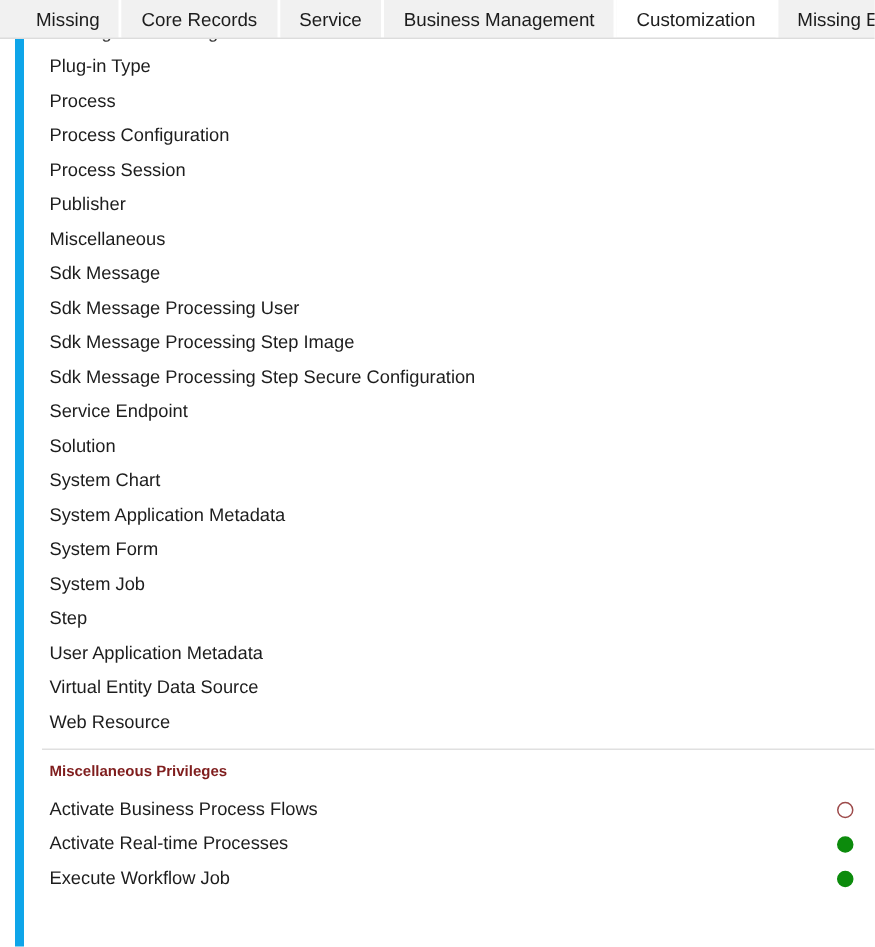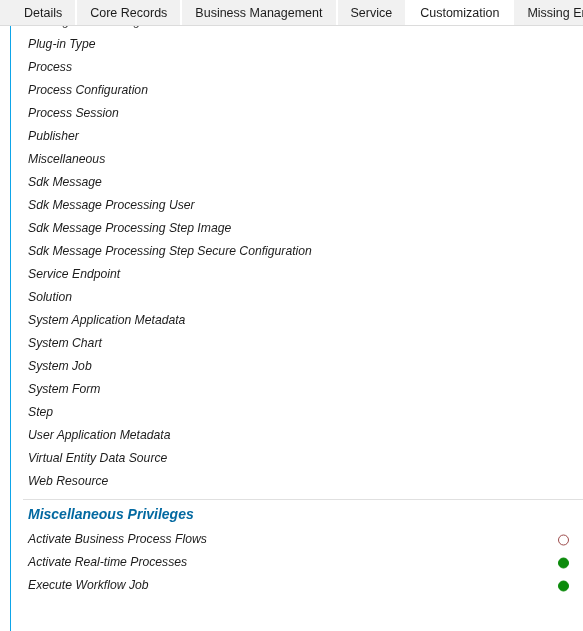--- a/index.html
+++ b/index.html
@@ -52,24 +52,23 @@
   }
 
   
   .content {
     position: absolute;
     top: 26px;
     left: 10px;
     width: 573px;
     height: 605px;
     background: #ffffff;
-    border-left: 1px solid #0ea5e9;
-    box-sizing: border-box;
-    overflow: hidden;
-    font-style: italic;
+    border-left: 6px solid #0ea5e9;
+    box-sizing: border-box;
+    overflow: hidden;
   }
 
   
   .clipped-row {
     position: relative;
     height: 7px;
     overflow: hidden;
   }
   .clipped-row .row-label {
     position: absolute;
@@ -99,23 +98,23 @@
     margin: 6px 0 0 12px;
     width: 561px;
   }
 
   .section-header {
     height: 28px;
     display: flex;
     align-items: center;
   }
   .section-header .section-title {
-    font-size: 14px;
+    font-size: 10px;
     font-weight: bold;
-    color: #0369a1;
+    color: #7f1d1d;
     padding-left: 17px;
     white-space: nowrap;
   }
 
   .priv-row {
     position: relative;
     height: 23px;
     display: flex;
     align-items: center;
   }
@@ -136,30 +135,30 @@
   .priv-indicator.global {
     background: #0c8b0c;
     border: 1.4px solid #0c8b0c;
   }
 </style>
 </head>
 <body>
 
 <div class="tabstrip" id="tabstrip">
     <div class="tab">
-      <span>Details</span>
+      <span>Missing</span>
     </div>
     <div class="tab">
       <span>Core Records</span>
     </div>
     <div class="tab">
+      <span>Service</span>
+    </div>
+    <div class="tab">
       <span>Business Management</span>
-    </div>
-    <div class="tab">
-      <span>Service</span>
     </div>
     <div class="tab active">
       <span>Customization</span>
     </div>
     <div class="tab">
       <span>Missing Entities</span>
     </div>
   </div>
 
 <div class="content">
@@ -199,30 +198,30 @@
       <div class="row">
         <span class="row-label">Sdk Message Processing Step Secure Configuration</span>
       </div>
       <div class="row">
         <span class="row-label">Service Endpoint</span>
       </div>
       <div class="row">
         <span class="row-label">Solution</span>
       </div>
       <div class="row">
+        <span class="row-label">System Chart</span>
+      </div>
+      <div class="row">
         <span class="row-label">System Application Metadata</span>
       </div>
       <div class="row">
-        <span class="row-label">System Chart</span>
+        <span class="row-label">System Form</span>
       </div>
       <div class="row">
         <span class="row-label">System Job</span>
-      </div>
-      <div class="row">
-        <span class="row-label">System Form</span>
       </div>
       <div class="row">
         <span class="row-label">Step</span>
       </div>
       <div class="row">
         <span class="row-label">User Application Metadata</span>
       </div>
       <div class="row">
         <span class="row-label">Virtual Entity Data Source</span>
       </div>

